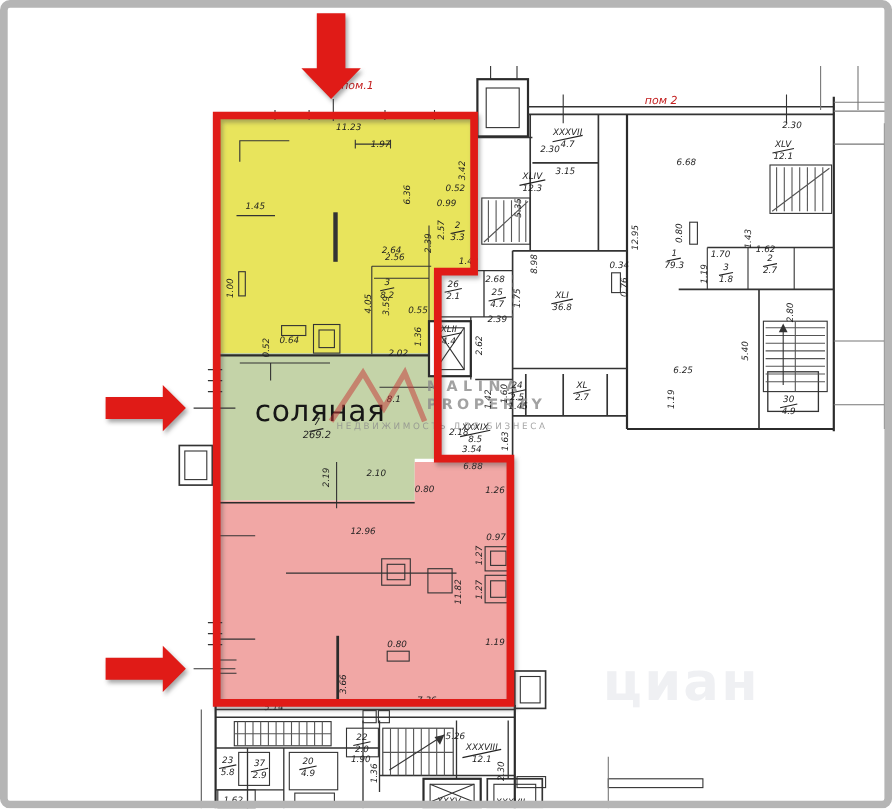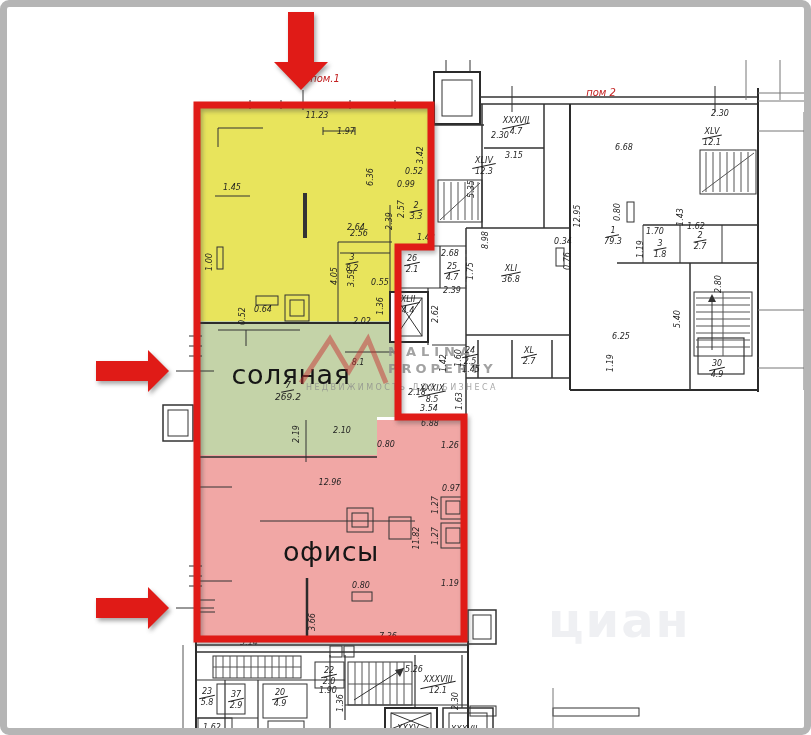--- a/index.html
+++ b/index.html
@@ -333,21 +333,20 @@
       </div>
       <div class="room" style="left: 438px; top: 685px;">
         <span class="rn">XXXVIII</span>
         <span class="rb" style="width: 36px;"></span>
         <span class="ra">12.1</span>
       </div>
     </div>
 
   <div id="label-layer">
     <div class="zlabel" style="left:291px;top:374px;">соляная</div>
-    <div class="zlabel" style="left:331px;top:551px;">офисы</div>
     <div class="premise" style="left:325px;top:78px;">пом.1</div>
     <div class="premise" style="left:601px;top:92px;">пом 2</div>
   </div>
 
   <svg id="overlay-svg" class="layer" width="811" height="735" viewBox="0 0 811 735">
     <path d="M197,105H431V247H398V417H464V639H197Z" fill="none" stroke="#e01b17" stroke-width="7" style="filter:drop-shadow(2px 3px 2px rgba(70,70,70,.4));"></path>
     <path d="M301,383 L330,339 L349,371 L368,339 L386,383" fill="none" stroke="#c63434" stroke-width="5" opacity="0.5"></path>
     <g style="filter:drop-shadow(2px 3px 2px rgba(60,60,60,.45));">
       <path d="M288,12 H314 V62 H328 L301,90 L274,62 H288 Z" fill="#e01b17"></path>
       <path d="M96,361 H148 V350 L169,371 L148,392 V381 H96 Z" fill="#e01b17"></path>

